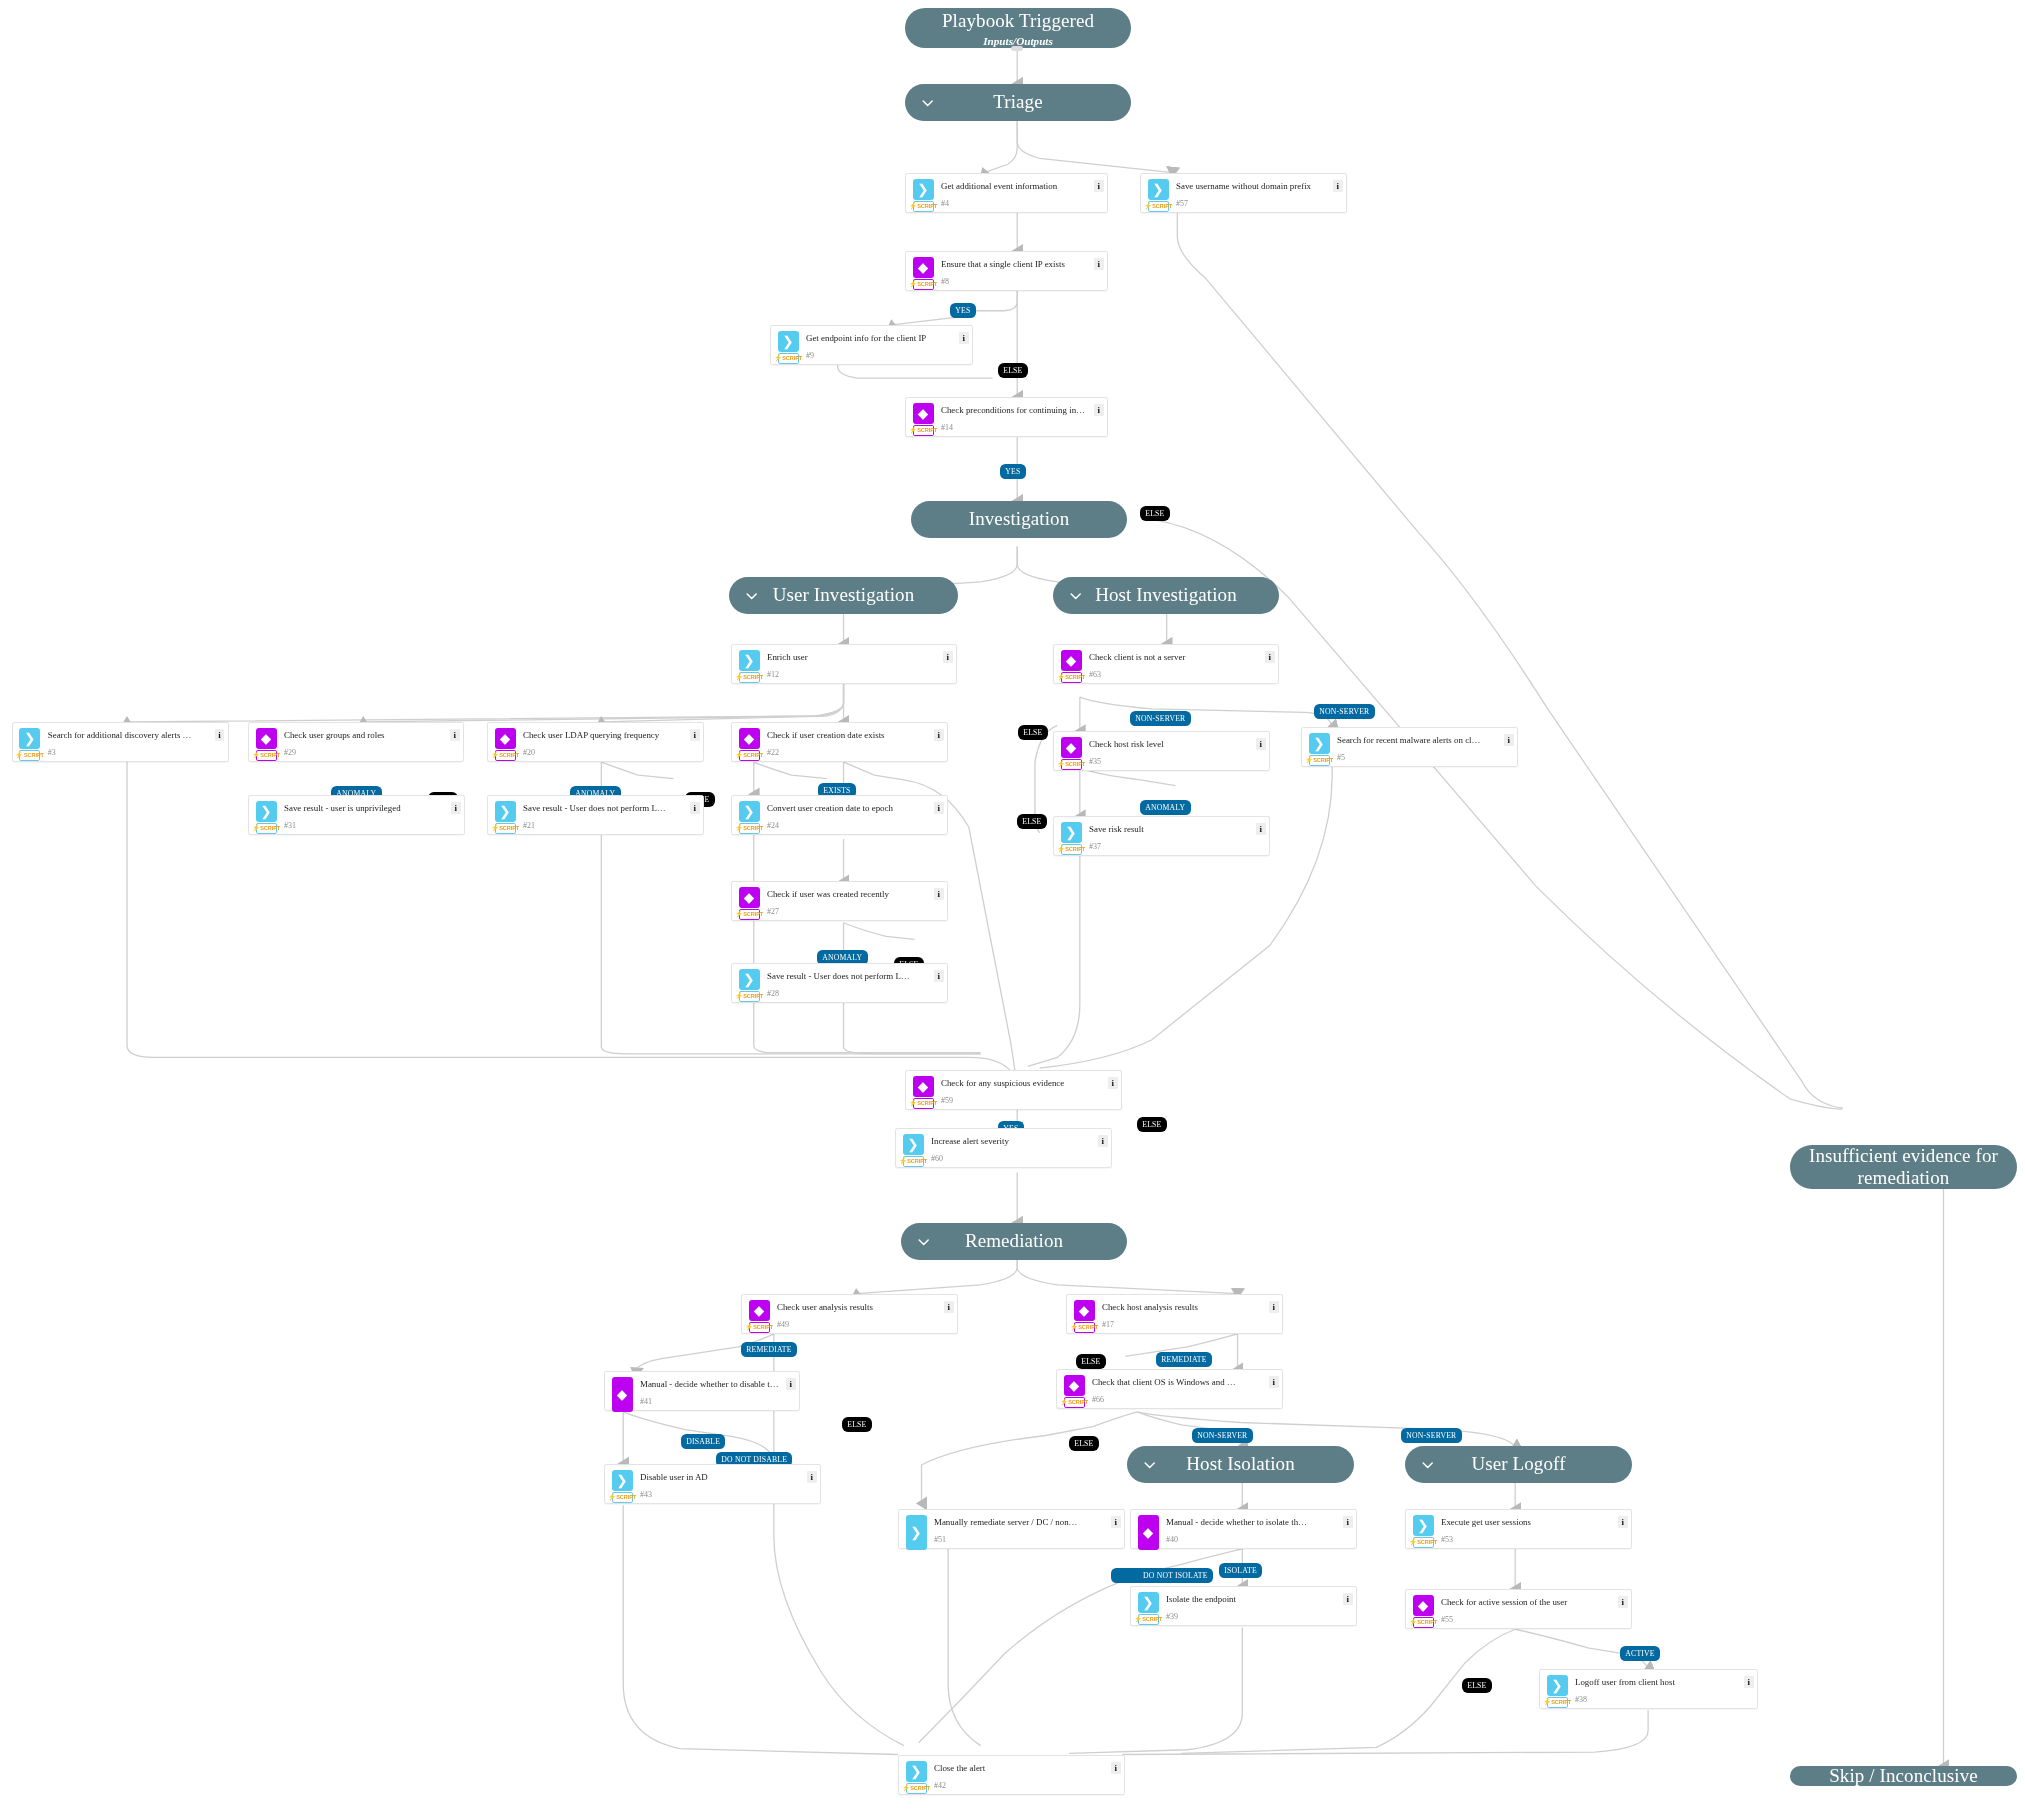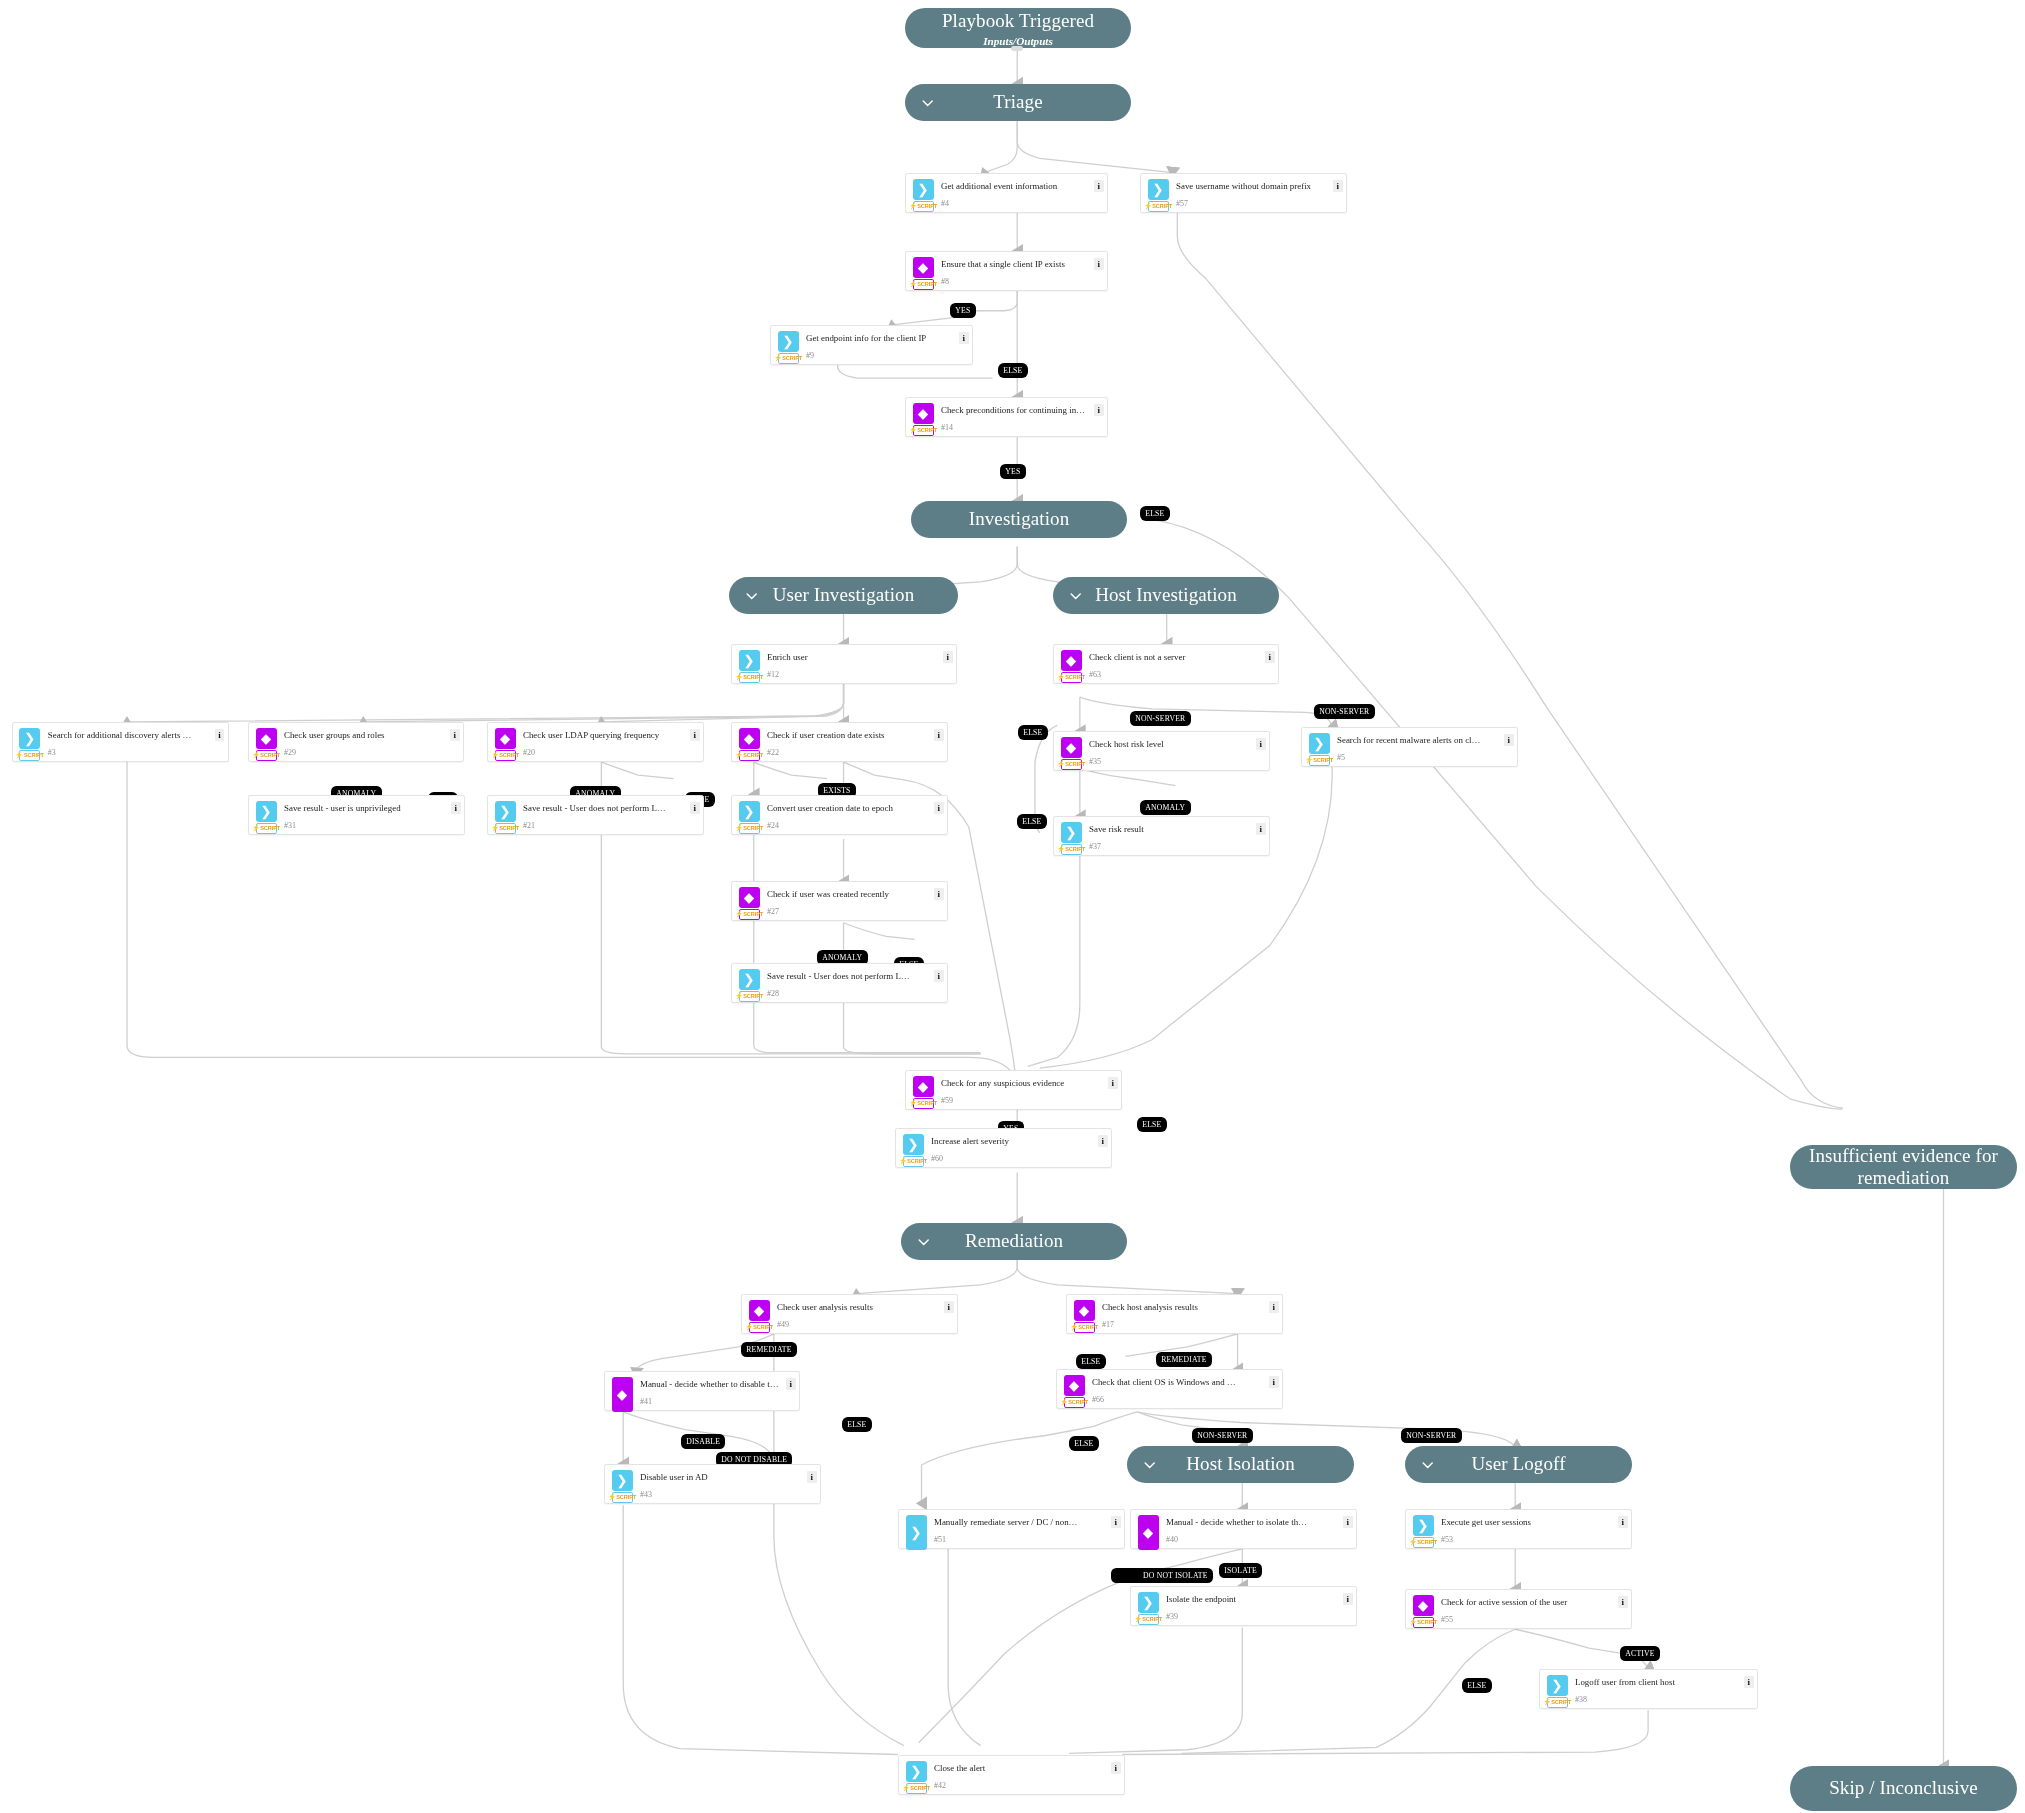--- a/index.html
+++ b/index.html
@@ -35,21 +35,21 @@
              white-space:nowrap;overflow:hidden;text-overflow:ellipsis;line-height:1.2;}
   .task .tid{position:absolute;left:35px;top:25px;font-size:8px;color:#8e8e8e;}
   .task .info{position:absolute;right:3.5px;top:5.9px;width:9.5px;height:11.8px;background:#eeeeee;
               border-radius:1.2px;display:flex;align-items:center;justify-content:center;
               font-family:"Liberation Serif",serif;font-weight:bold;font-size:8.9px;color:#111;}
 
   
   .blabel{position:absolute;border-radius:5.3px;display:flex;align-items:center;justify-content:center;
           font-size:7.7px;color:#ffffff;letter-spacing:0.2px;box-sizing:border-box;padding:0 5.3px;
           height:14.8px;white-space:nowrap;}
-  .blabel.gray{background:#000000;}
+  .blabel.gray{background:#0369a1;}
   .blabel.black{background:#000000;border-radius:5.9px;}
 
   
   .nub{position:absolute;width:11.8px;height:4.7px;border-radius:2.4px;background:#dcdcdc;}
 </style>
 </head>
 <body>
 
 <div id="canvas">
 
@@ -687,18 +687,18 @@
     </div>
     <div class="ttl">Close the alert</div>
     <div class="tid">#42</div>
     <div class="info">i</div>
   </div>
 
   <div class="pill" style="left:1790px;top:1145px;width:227px;height:44px;">
     <div class="pill-title">Insufficient evidence for remediation</div>
   </div>
 
-  <div class="pill" style="left:1790px;top:1766px;width:227px;height:45px;">
+  <div class="pill" style="left:1790px;top:1766px;width:227px;height:20px;">
     <div class="pill-title">Skip / Inconclusive</div>
   </div>
 
 </div>
 
 
 </body></html>

